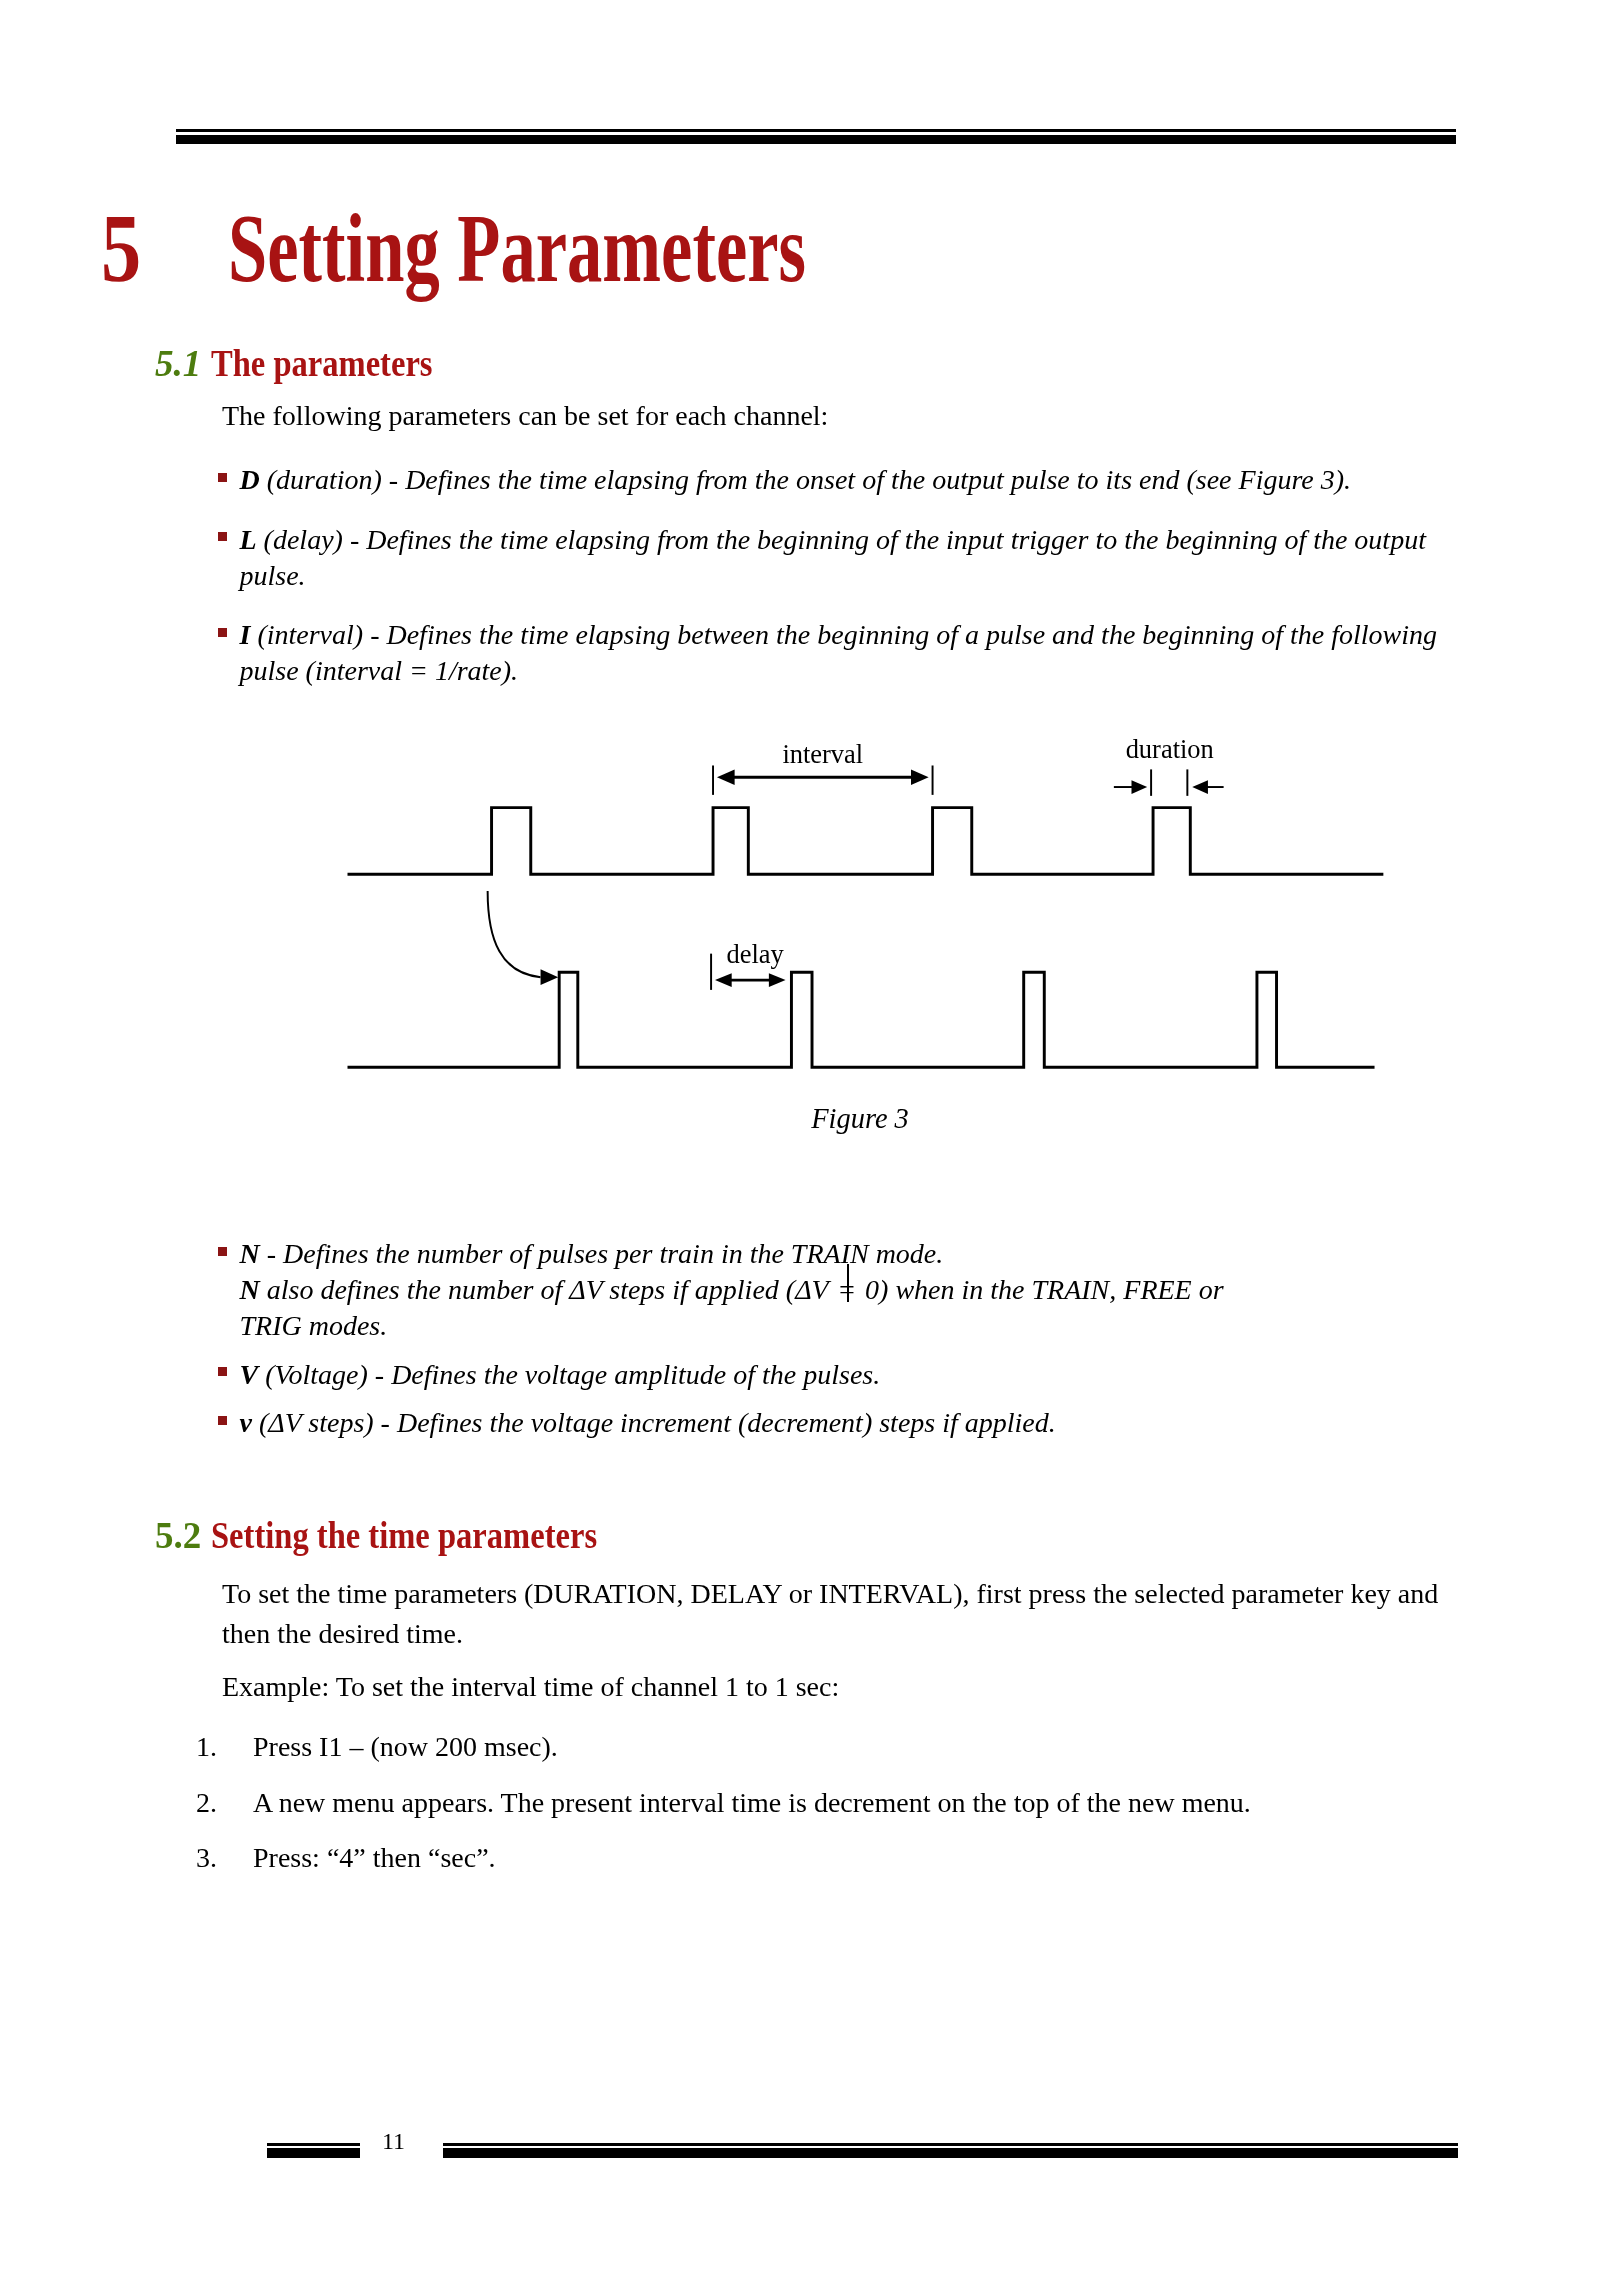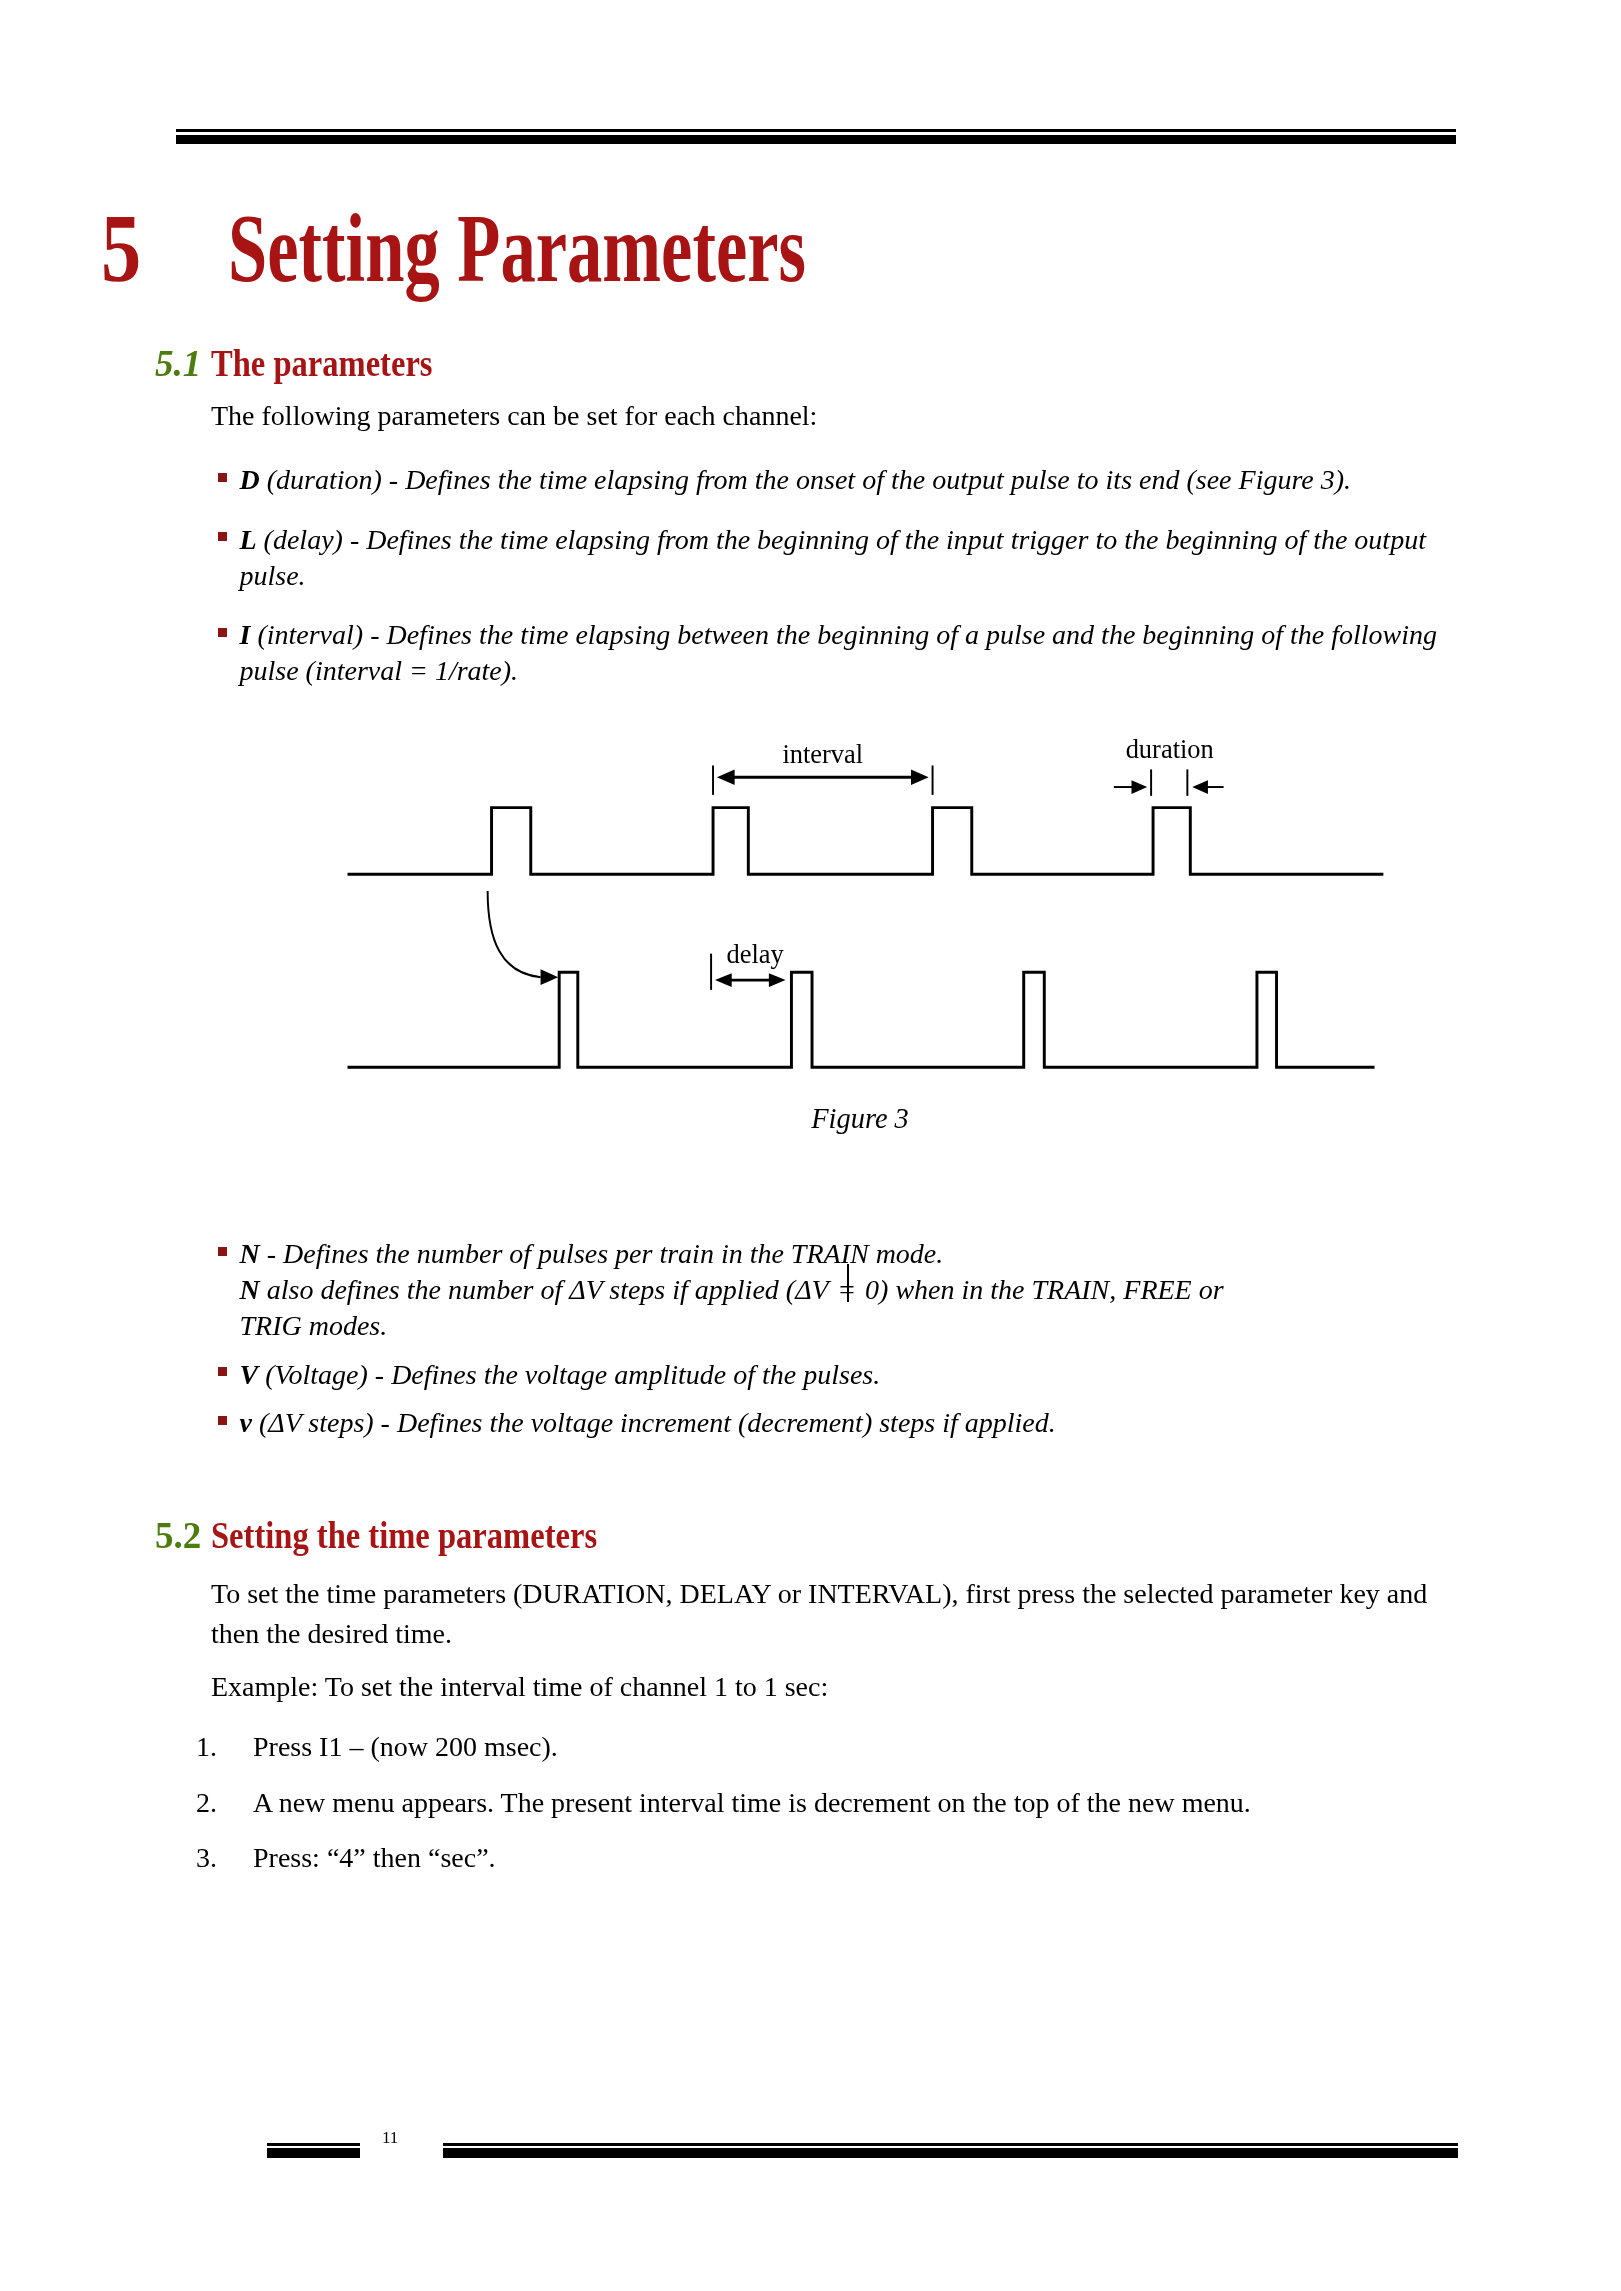--- a/index.html
+++ b/index.html
@@ -39,21 +39,21 @@
     color:#4d7c0f;
   }
   .sec-num.it{font-style:italic;}
   .sec-head{
     font-size:37px;font-weight:bold;line-height:1;
     color:#a81313;white-space:nowrap;
     transform:scaleX(.88);transform-origin:left top;
   }
 
   
-  .body-text{font-size:28px;line-height:36px;}
+  .body-text{font-size:28px;line-height:36px;margin-left:11px;}
   .para{left:211px;width:1255px;}
 
   
   .blist{left:218px;width:1237px;margin:0;padding:0;list-style:none;}
   .blist li{display:flex;margin:0 0 23.5px 0;}
   .blist.tight li{margin:0 0 12.7px 0;}
   .blist .marker{
     flex:0 0 auto;width:8.8px;height:8.8px;background:#8b1414;
     margin:10.8px 12.7px 0 0;
   }
@@ -66,21 +66,21 @@
     content:"";position:absolute;left:50%;top:-0.28em;
     width:2px;height:1.35em;background:#000;
   }
 
   
   .steps{left:196px;width:1274px;margin:0;padding:0;list-style:none;}
   .steps li{display:flex;margin:0 0 19.6px 0;}
   .steps .num{flex:0 0 57px;}
 
   
-  .pagenum{font-size:17px;line-height:1;}
+  .pagenum{font-size:24px;line-height:1;}
 
   svg text{font-family:"Liberation Serif","DejaVu Serif",serif;}
 </style>
 </head>
 <body>
 
 <div class="page">
 
   <div class="abs dbl-rule" style="left:176px;top:129px;width:1280px;">
     <div class="thin"></div>

